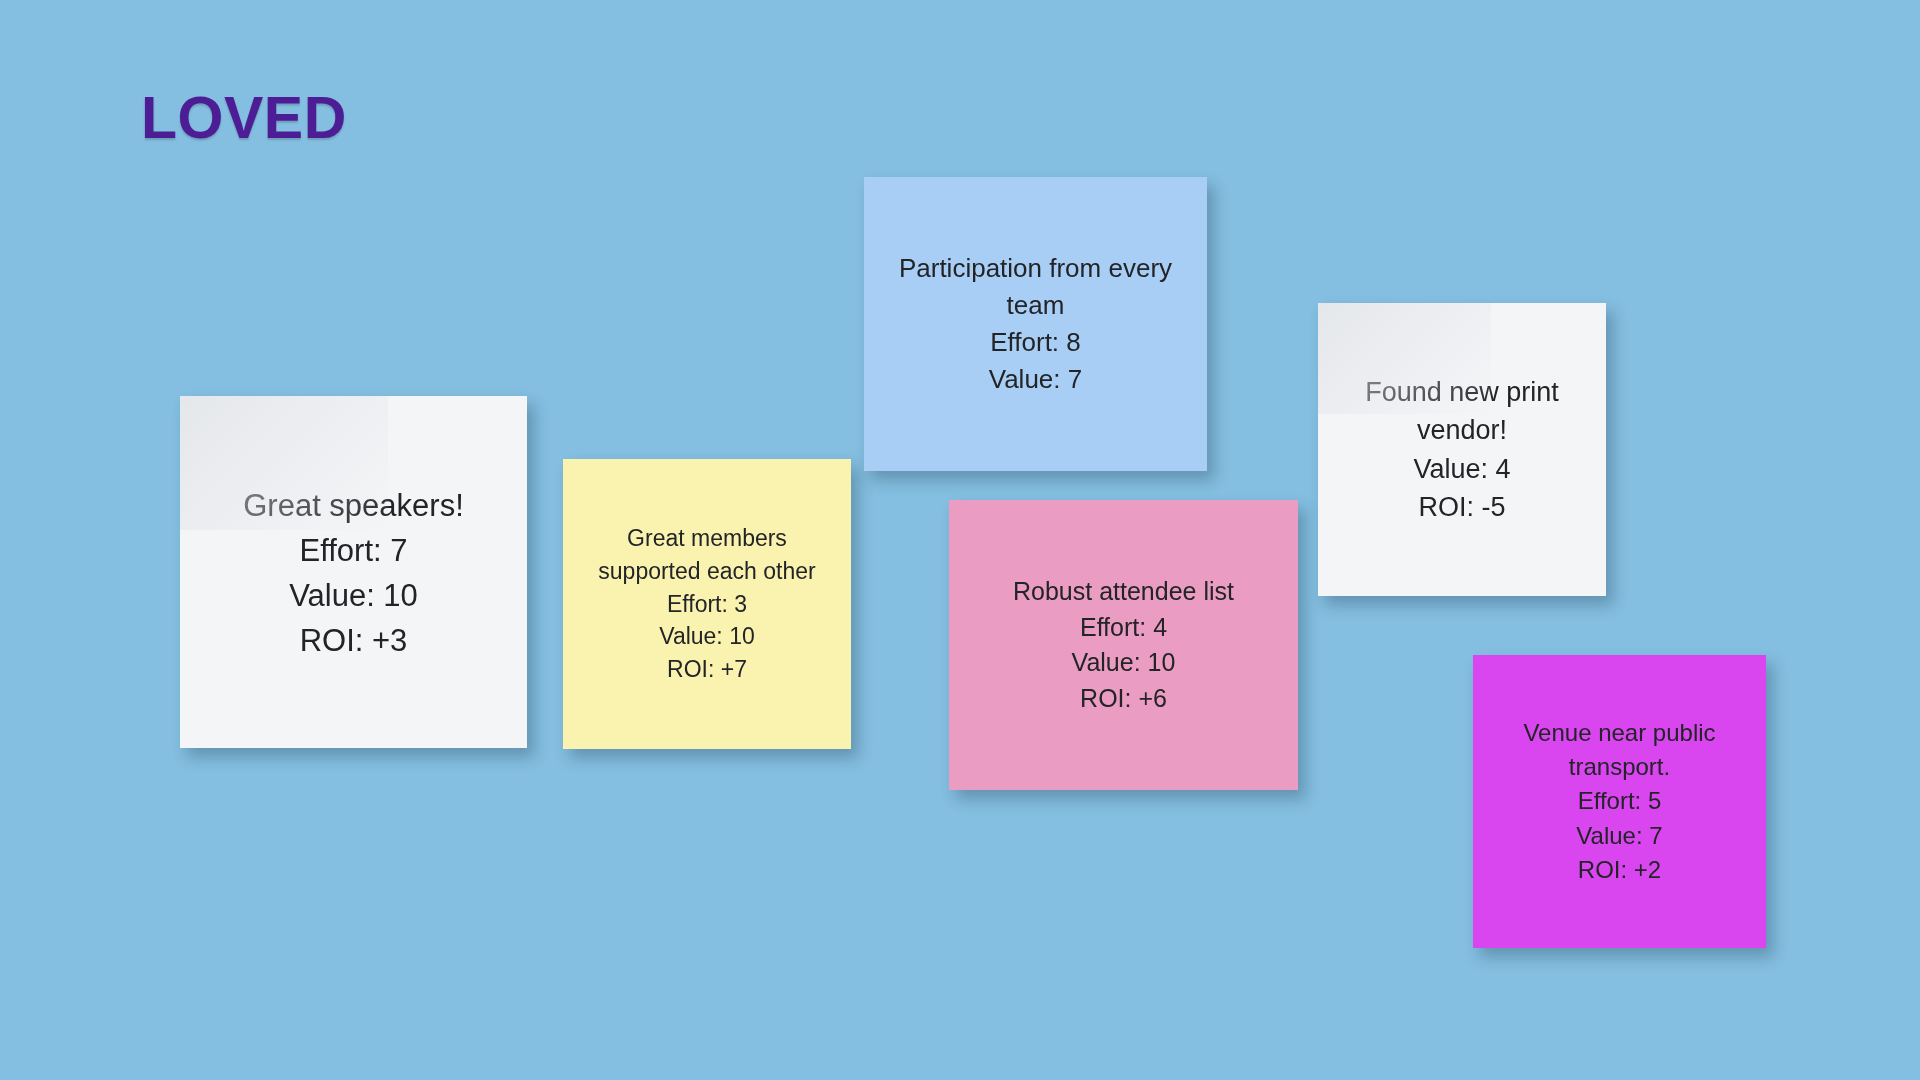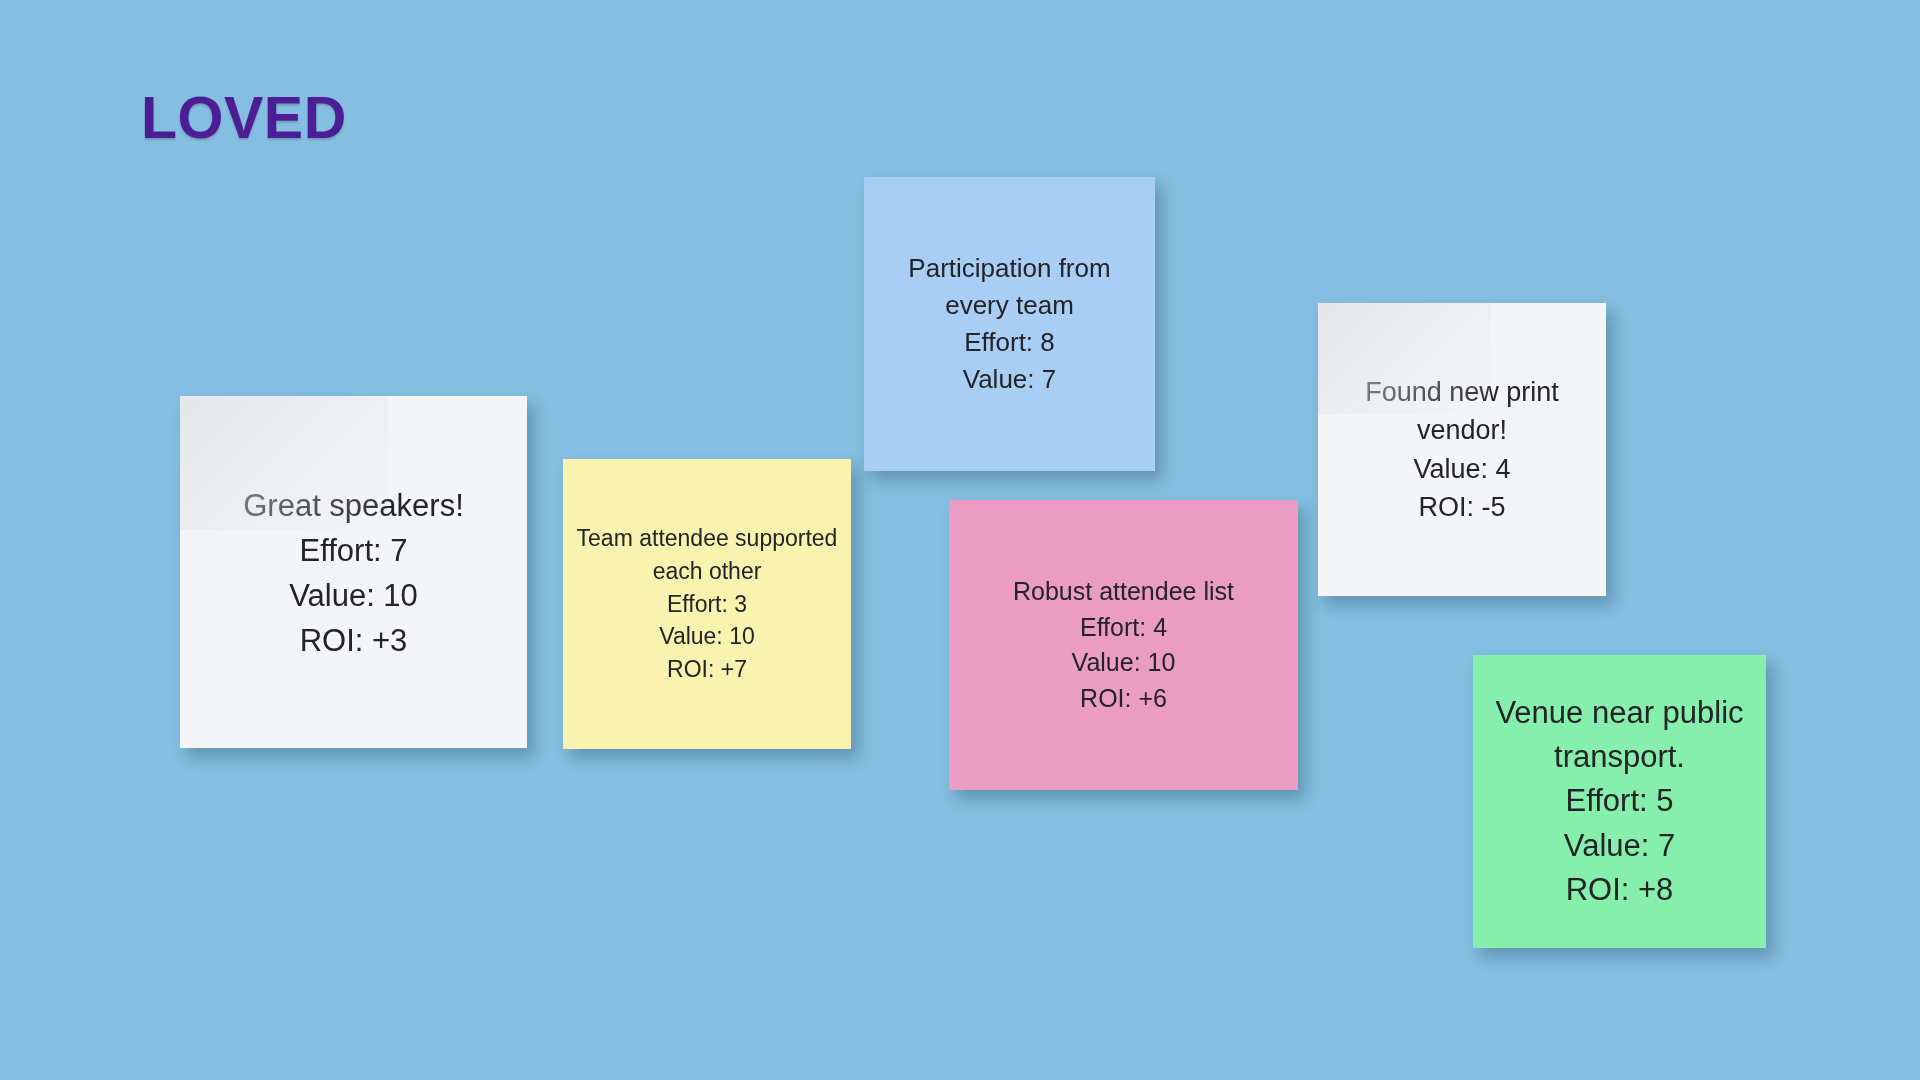--- a/index.html
+++ b/index.html
@@ -67,21 +67,21 @@
   #note-great-speakers .note-body { margin-top: 2px; }
 
   #note-team-members {
     left: 563px;  top: 459px;  width: 288px; height: 290px;
     background: #faf3b0;
     font-size: 23px;
     line-height: 1.42;
   }
 
   #note-participation {
-    left: 864px;  top: 177px;  width: 291px; height: 294px;
+    left: 864px;  top: 177px;  width: 343px; height: 294px;
     background: #a9cef5;
     font-size: 26px;
     line-height: 1.42;
   }
 
   #note-robust-attendee {
     left: 949px;  top: 500px;  width: 349px; height: 290px;
     background: #eb9cc2;
     font-size: 25px;
     line-height: 1.42;
@@ -89,22 +89,22 @@
 
   #note-print-vendor {
     left: 1318px; top: 303px;  width: 288px; height: 293px;
     background: #f4f5f7;
     font-size: 27px;
     line-height: 1.42;
   }
 
   #note-venue-transport {
     left: 1473px; top: 655px;  width: 293px; height: 293px;
-    background: #86efac;
-    font-size: 31px;
+    background: #d946ef;
+    font-size: 24px;
     line-height: 1.42;
   }
 
   
   #note-great-speakers::before,
   #note-print-vendor::before {
     content: "";
     position: absolute;
     left: 0; top: 0; right: 40%; bottom: 62%;
     background: linear-gradient(135deg, rgba(226,229,233,0.85), rgba(244,245,247,0));
@@ -119,21 +119,21 @@
   <div id="section-title">LOVED</div>
 
   <div class="note" id="note-great-speakers">
     <span class="note-body">Great speakers!</span>
     <span class="note-line">Effort: 7</span>
     <span class="note-line">Value: 10</span>
     <span class="note-line">ROI: +3</span>
   </div>
 
   <div class="note" id="note-team-members">
-    <span class="note-body">Team attendee supported each other</span>
+    <span class="note-body">Great members supported each other</span>
     <span class="note-line">Effort: 3</span>
     <span class="note-line">Value: 10</span>
     <span class="note-line">ROI: +7</span>
   </div>
 
   <div class="note" id="note-participation">
     <span class="note-body">Participation from every team</span>
     <span class="note-line">Effort: 8</span>
     <span class="note-line">Value: 7</span>
   </div>
@@ -148,16 +148,16 @@
   <div class="note" id="note-print-vendor">
     <span class="note-body">Found new print vendor!</span>
     <span class="note-line">Value: 4</span>
     <span class="note-line">ROI: -5</span>
   </div>
 
   <div class="note" id="note-venue-transport">
     <span class="note-body">Venue near public transport.</span>
     <span class="note-line">Effort: 5</span>
     <span class="note-line">Value: 7</span>
-    <span class="note-line">ROI: +8</span>
+    <span class="note-line">ROI: +2</span>
   </div>
 
 </div>
 
 </body></html>

